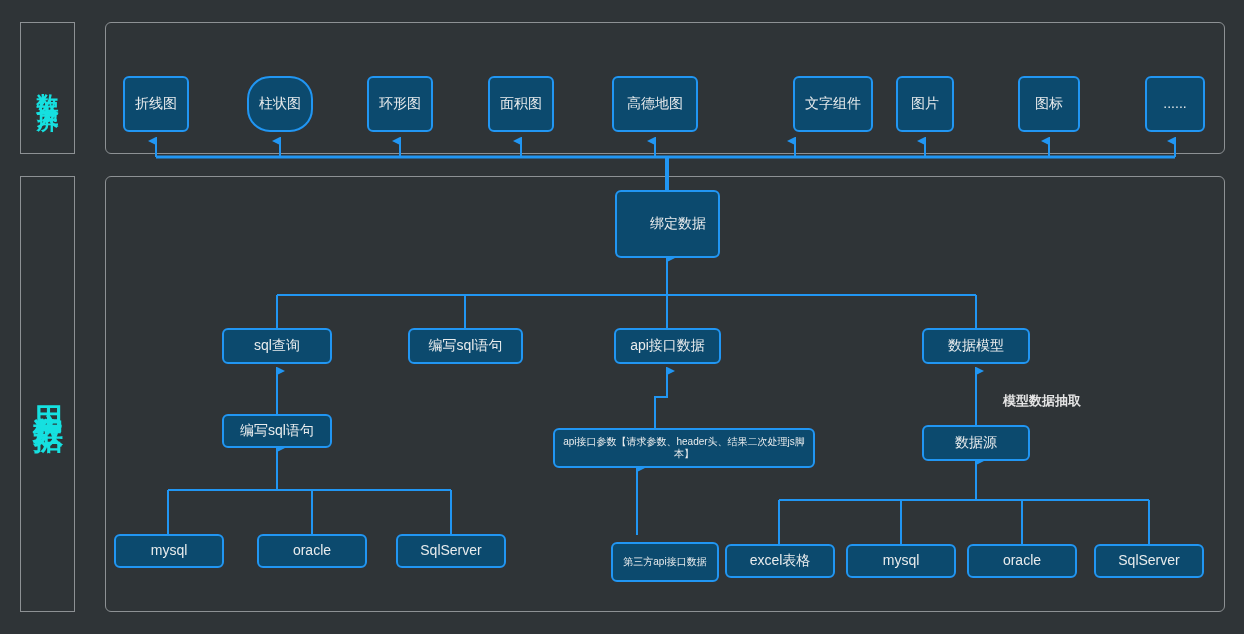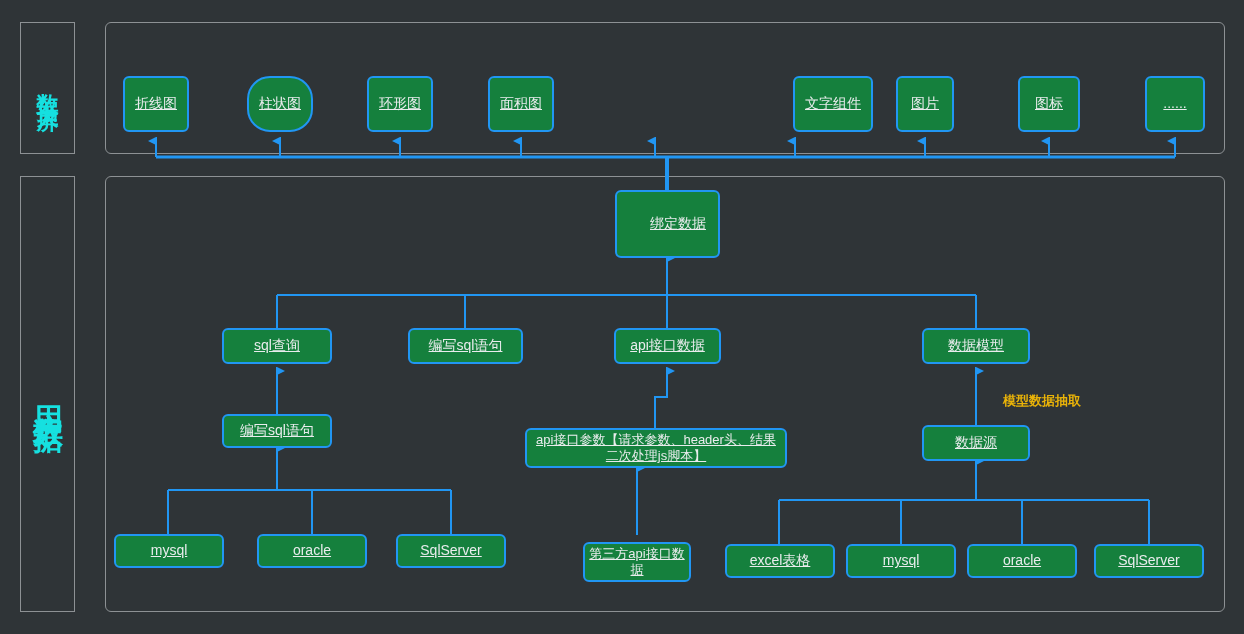--- a/index.html
+++ b/index.html
@@ -33,36 +33,35 @@
 
   
   #wires{position:absolute;left:0;top:0;width:1244px;height:634px;pointer-events:none;}
 
   
   .node{
     position:absolute;
     box-sizing:border-box;
     border:2px solid #2196f3;
     border-radius:6px;
-    background:#15803d;
+    background:#0c4a6e;
     color:#e9eced;
     display:flex;align-items:center;justify-content:center;
     text-align:center;
     font-size:14px;
     line-height:1.25;
     padding:2px 4px;
     white-space:pre-line;
-    text-decoration:underline;
   }
-  .node.sm{font-size:13px;}
+  .node.sm{font-size:10px;margin-left:28px;}
 
   
   .annot{
     position:absolute;
-    color:#eab308;
+    color:#e5e5e5;
     font-size:13px;
     font-weight:700;
     white-space:nowrap;
   }
 </style>
 </head>
 <body>
 
 <div id="stage">
 
@@ -121,20 +120,21 @@
       <path d="M901 500 L901 544"></path>
       <path d="M1022 500 L1022 544"></path>
       <path d="M1149 500 L1149 544"></path>
     </g>
   </svg>
 
   <div class="node" style="left:123px;top:76px;width:66px;height:56px;">折线图</div>
   <div class="node" style="left:247px;top:76px;width:66px;height:56px;border-radius:23px;">柱状图</div>
   <div class="node" style="left:367px;top:76px;width:66px;height:56px;">环形图</div>
   <div class="node" style="left:488px;top:76px;width:66px;height:56px;">面积图</div>
+  <div class="node" style="left:612px;top:76px;width:86px;height:56px;">高德地图</div>
   <div class="node" style="left:793px;top:76px;width:80px;height:56px;">文字组件</div>
   <div class="node" style="left:896px;top:76px;width:58px;height:56px;">图片</div>
   <div class="node" style="left:1018px;top:76px;width:62px;height:56px;">图标</div>
   <div class="node" style="left:1145px;top:76px;width:60px;height:56px;">......</div>
 
   <div class="node" style="left:615px;top:190px;width:105px;height:68px;padding-left:25px;">绑定数据</div>
 
   <div class="node" style="left:222px;top:328px;width:110px;height:36px;">sql查询</div>
   <div class="node" style="left:408px;top:328px;width:115px;height:36px;">编写sql语句</div>
   <div class="node" style="left:614px;top:328px;width:107px;height:36px;">api接口数据</div>

